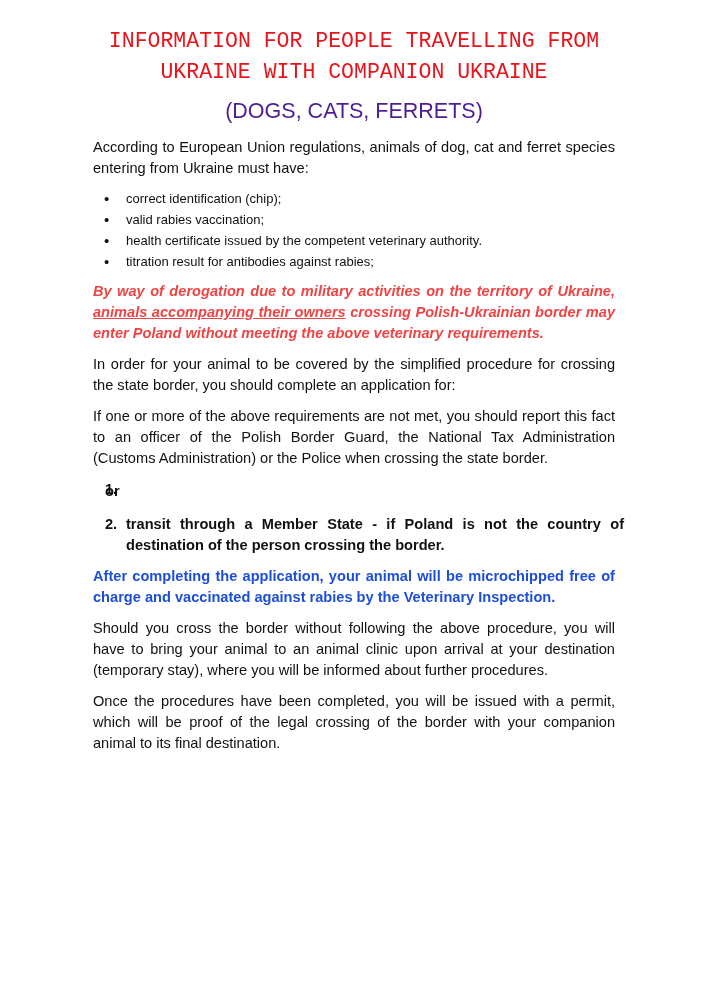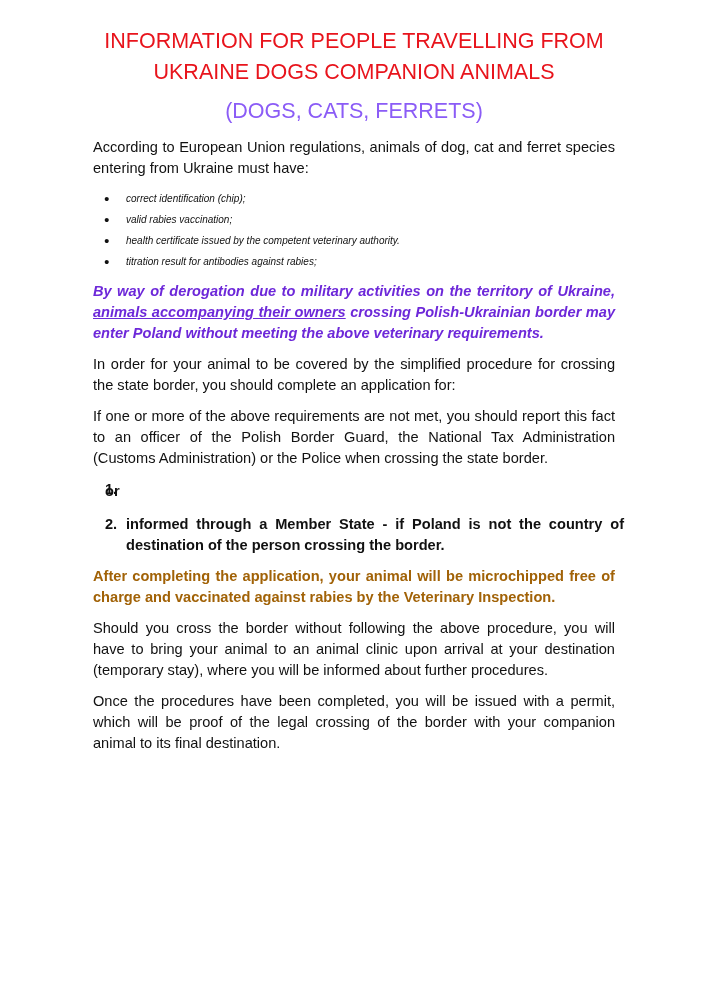--- a/index.html
+++ b/index.html
@@ -1,40 +1,40 @@
 <!DOCTYPE html>
 <html><head>
 <meta charset="utf-8">
 <style>
   html, body { margin: 0; padding: 0; background: #ffffff; }
   body { width: 707px; height: 1000px; position: relative; overflow: hidden;
          font-family: "Liberation Sans", sans-serif; color: #111111; }
   .page { position: absolute; left: 84px; top: 26px; width: 540px; }
-  .title { text-align: center; color: #e8141c; font-size: 21.5px; line-height: 31px; margin: 0; font-weight: normal; }
-  .subtitle { text-align: center; color: #8b5cf6; font-size: 21.5px; line-height: 31px; margin: 8px 0 10px 0; font-weight: normal; }
+  .title { text-align: center; color: #e8141c; font-size: 21.5px; line-height: 31px; margin: 0; font-weight: normal; font-family: Liberation Mono, monospace; }
+  .subtitle { text-align: center; color: #4c1d95; font-size: 21.5px; line-height: 31px; margin: 8px 0 10px 0; font-weight: normal; }
   p { margin: 9px; font-size: 14.6px; line-height: 21px; text-align: justify; }
   .para { margin-bottom: 10px; }
   ul.bullets { list-style: none; margin: 6px 0 8px 0; padding: 0 0 0 20px; }
-  ul.bullets li { font-size: 10px; line-height: 21px; position: relative; padding-left: 22px; font-style: italic; }
+  ul.bullets li { font-size: 13px; line-height: 21px; position: relative; padding-left: 22px; }
   ul.bullets li::before { content: "\2022"; position: absolute; left: 0; top: 0; font-size: 15px; }
-  .blue { color: #6d28d9; font-weight: bold; font-style: italic; }
+  .blue { color: #ef4444; font-weight: bold; font-style: italic; }
   .blue u { text-decoration: underline; }
-  .red { color: #a16207; font-weight: bold; }
+  .red { color: #1d4ed8; font-weight: bold; }
   ol.options { list-style: none; margin: 4px 0 0 0; padding: 0; }
   ol.options li { font-size: 14.6px; line-height: 21px; font-weight: bold; position: relative; padding-left: 42px; text-align: justify; }
   ol.options li .num { position: absolute; left: 21px; top: 0; }
   .or { font-weight: bold; font-size: 14.6px; line-height: 21px; margin: 12px 0 12px 21px; }
 </style>
 </head>
 <body>
 
 <div class="page">
   <h1 class="title">
     <span>INFORMATION FOR PEOPLE TRAVELLING FROM</span><br>
-    <span>UKRAINE DOGS COMPANION ANIMALS</span>
+    <span>UKRAINE WITH COMPANION UKRAINE</span>
   </h1>
   <h2 class="subtitle">(DOGS, CATS, FERRETS)</h2>
 
   <p>According to European Union regulations, animals of dog, cat and ferret species entering from Ukraine must have:</p>
 
   <ul class="bullets">
     <li>correct identification (chip);</li>
     <li>valid rabies vaccination;</li>
     <li>health certificate issued by the competent veterinary authority.</li>
     <li>titration result for antibodies against rabies;</li>
@@ -44,21 +44,21 @@
 
   <p class="para">In order for your animal to be covered by the simplified procedure for crossing the state border, you should complete an application for:</p>
 
   <p class="para">If one or more of the above requirements are not met, you should report this fact to an officer of the Polish Border Guard, the National Tax Administration (Customs Administration) or the Police when crossing the state border.</p>
 
   <ol class="options">
     <li><span class="num">1.</span></li>
   </ol>
   <div class="or">or</div>
   <ol class="options" style="margin-top:0; margin-bottom:10px;">
-    <li><span class="num">2.</span><span>informed through a Member State - if Poland is not the country of destination of the person crossing the border.</span></li>
+    <li><span class="num">2.</span><span>transit through a Member State - if Poland is not the country of destination of the person crossing the border.</span></li>
   </ol>
 
   <p class="para red">After completing the application, your animal will be microchipped free of charge and vaccinated against rabies by the Veterinary Inspection.</p>
 
   <p class="para">Should you cross the border without following the above procedure, you will have to bring your animal to an animal clinic upon arrival at your destination (temporary stay), where you will be informed about further procedures.</p>
 
   <p class="para">Once the procedures have been completed, you will be issued with a permit, which will be proof of the legal crossing of the border with your companion animal to its final destination.</p>
 </div>
 
 </body></html>

